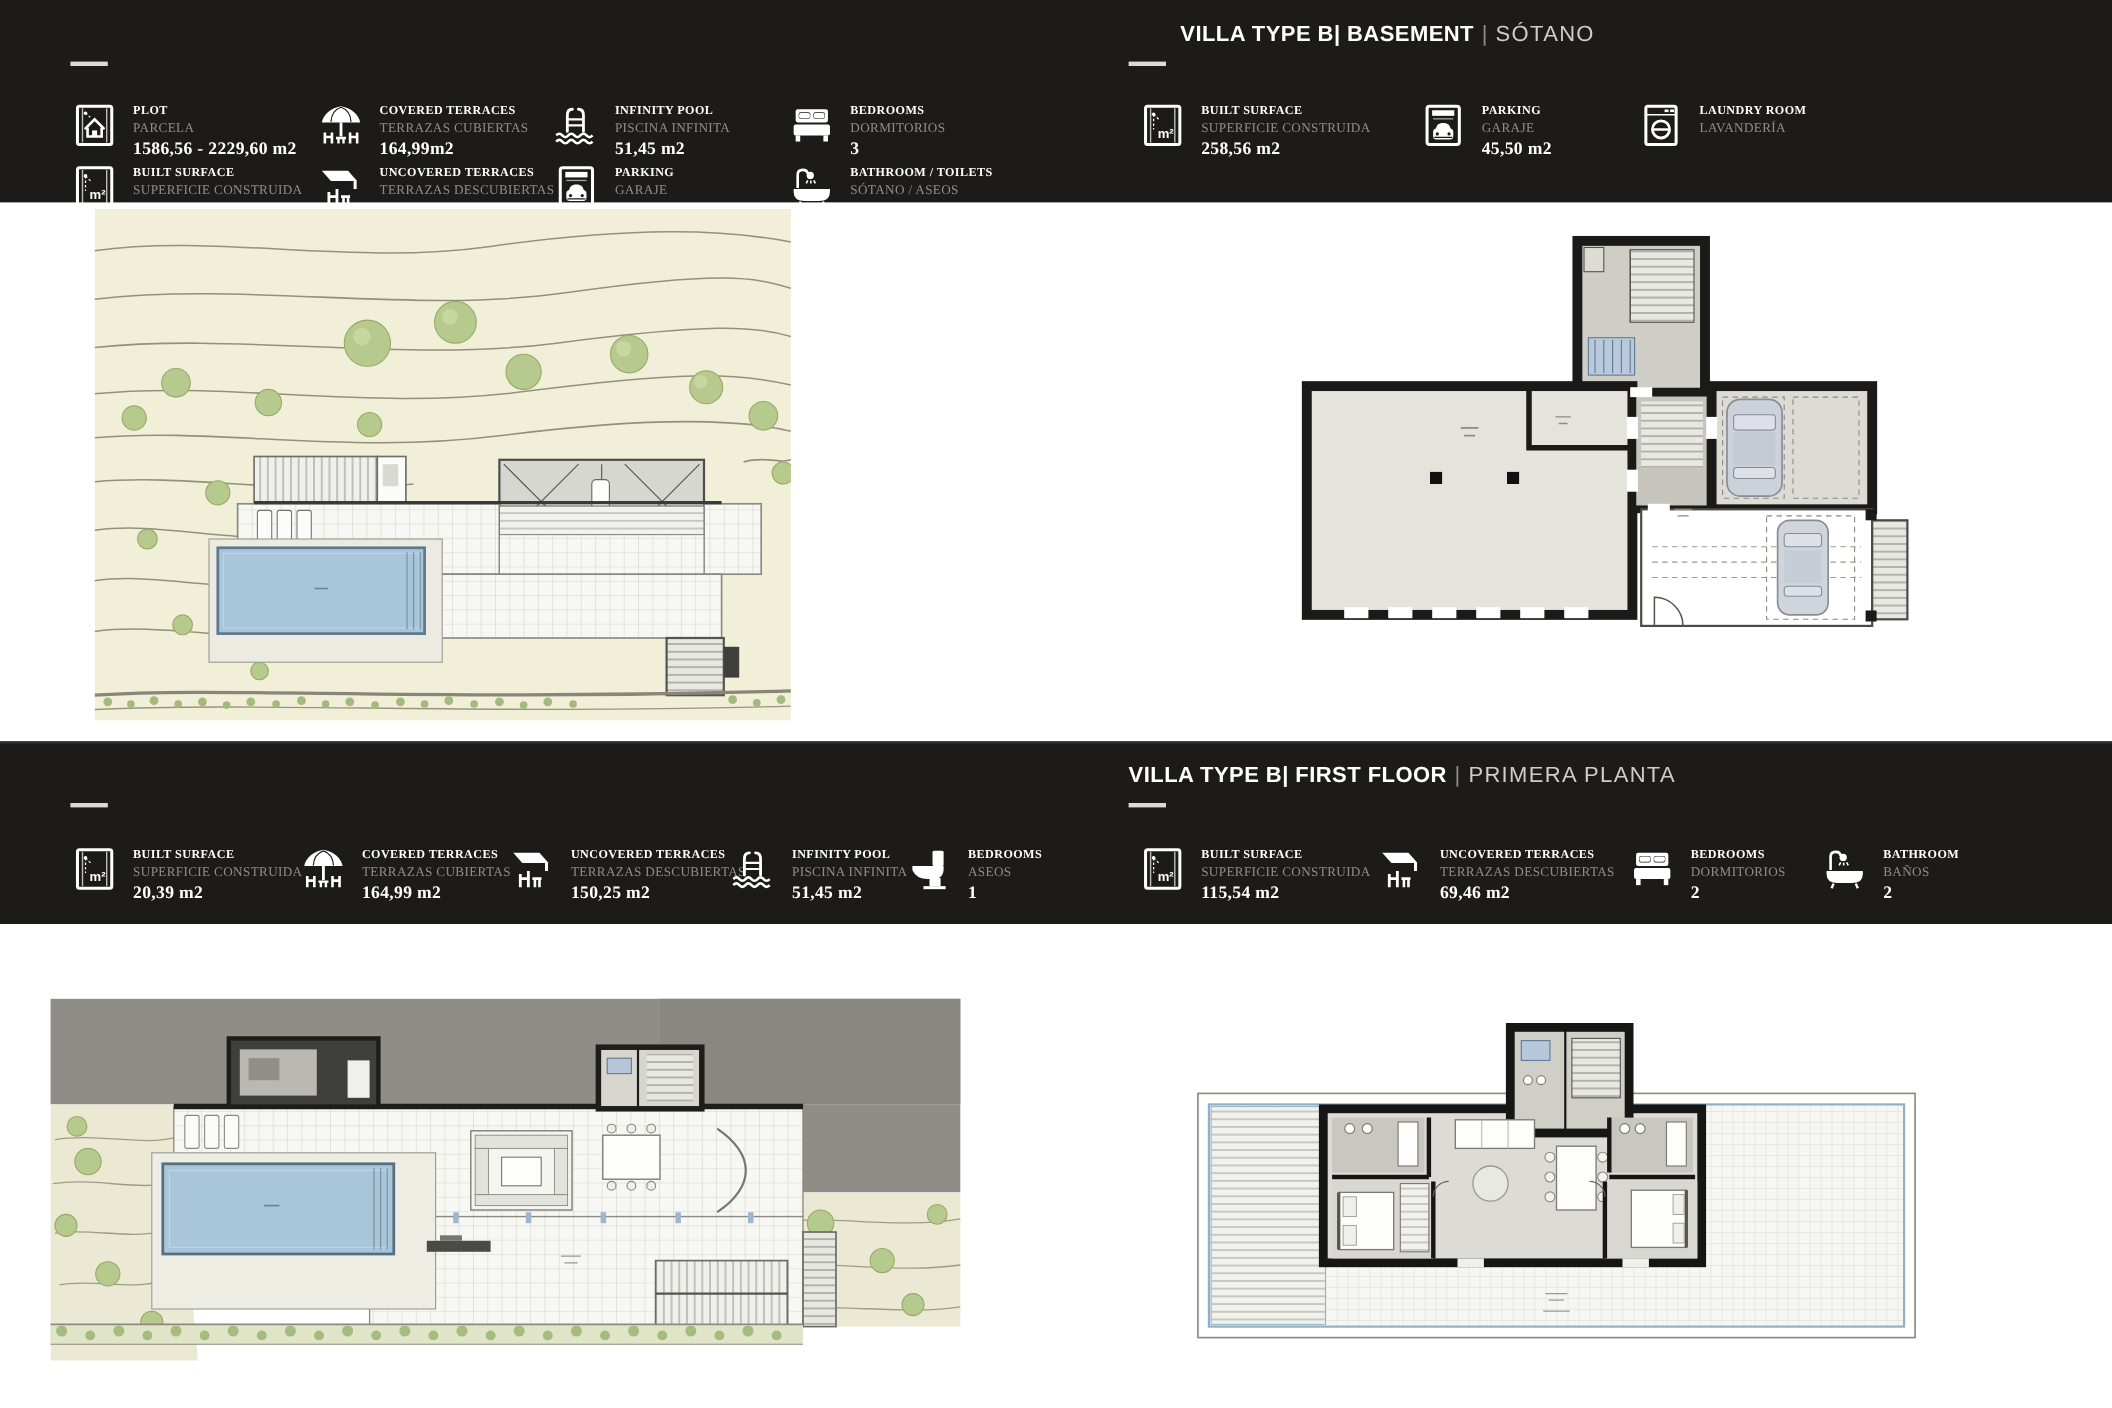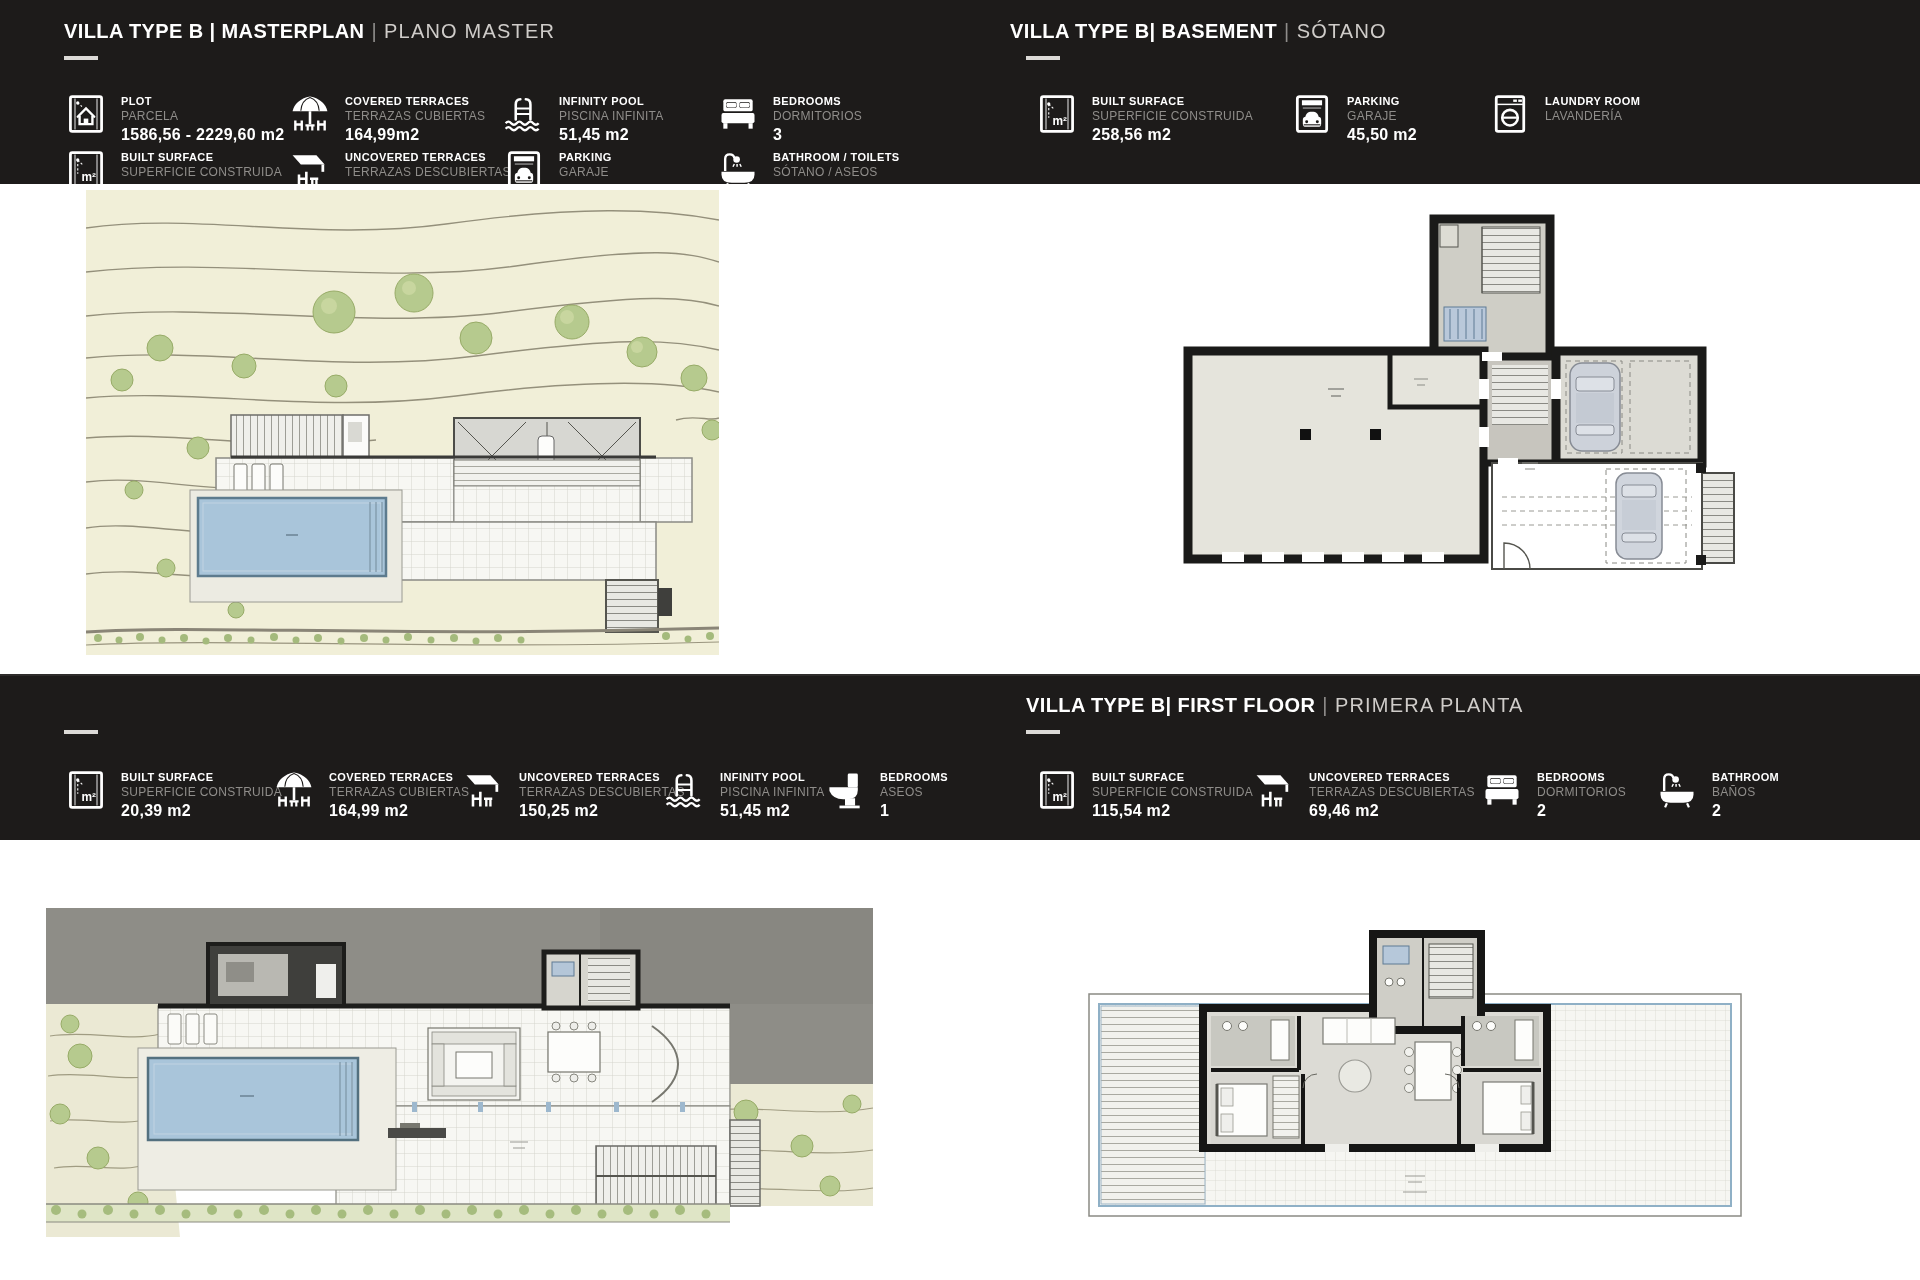--- a/index.html
+++ b/index.html
@@ -8,21 +8,21 @@
   .band{position:absolute;left:0;width:1920px;background:#1d1b1a;}
   .band.top{top:0;height:184px;}
   .band.bottom{top:674px;height:164px;border-top:2px solid #2e2c2b;}
   .qtitle{position:absolute;font-size:20px;color:#ffffff;white-space:nowrap;letter-spacing:.4px;}
   .t-main{font-weight:bold;}
   .t-sep{color:#8f8d8b;margin:0 7px;font-weight:normal;}
   .t-sub{color:#cfccc9;font-weight:normal;letter-spacing:1.2px;}
   .dash{position:absolute;width:34px;height:4px;background:#dcdad7;}
   .stat{position:absolute;display:flex;gap:13px;align-items:flex-start;color:#fff;}
   .sicon{width:44px;height:44px;flex:none;}
-  .stxt{padding-top:3px;}
+  .stxt{padding-top:3px;font-family:Liberation Serif, serif;}
   .s-en{font-size:11px;font-weight:bold;letter-spacing:.4px;}
   .s-es{font-size:12px;color:#8f8d8a;margin-top:2px;letter-spacing:.3px;}
   .s-val{font-size:16px;font-weight:bold;margin-top:3px;letter-spacing:.3px;}
   .plan{position:absolute;}
 </style>
 </head>
 <body>
 
 <svg style="position:absolute;width:0;height:0" aria-hidden="true">
 <defs>
@@ -125,23 +125,20 @@
     <path d="M16.5 28h15" stroke="#fff" stroke-width="2.4"></path>
   </symbol>
 </defs>
 </svg>
 
 <div class="canvas">
 
   <div class="band top"></div>
   <div class="band bottom"></div>
 
-  <div class="qtitle" style="left:64px;top:20px">
-    <span class="t-main">VILLA TYPE B | MASTERPLAN</span><span class="t-sep">|</span><span class="t-sub">PLANO MASTER</span>
-  </div>
   <div class="dash" style="left:64px;top:56px"></div>
 
   <div class="stat" style="left:64px;top:92px">
     <svg class="sicon">
         <use href="#i-plot"></use>
       </svg>
     <div class="stxt">
         <div class="s-en">PLOT</div>
         <div class="s-es">PARCELA</div>
         <div class="s-val">1586,56 - 2229,60 m2</div>
@@ -211,21 +208,21 @@
     <svg class="sicon">
         <use href="#i-bath"></use>
       </svg>
     <div class="stxt">
         <div class="s-en">BATHROOM / TOILETS</div>
         <div class="s-es">SÓTANO / ASEOS</div>
         <div class="s-val">3 / 2</div>
       </div>
   </div>
 
-  <div class="qtitle" style="left:1010px;top:20px">
+  <div class="qtitle" style="left:1073px;top:20px">
     <span class="t-main">VILLA TYPE B| BASEMENT</span><span class="t-sep">|</span><span class="t-sub">SÓTANO</span>
   </div>
   <div class="dash" style="left:1026px;top:56px"></div>
 
   <div class="stat" style="left:1035px;top:92px">
     <svg class="sicon">
         <use href="#i-m2"></use>
       </svg>
     <div class="stxt">
         <div class="s-en">BUILT SURFACE</div>

